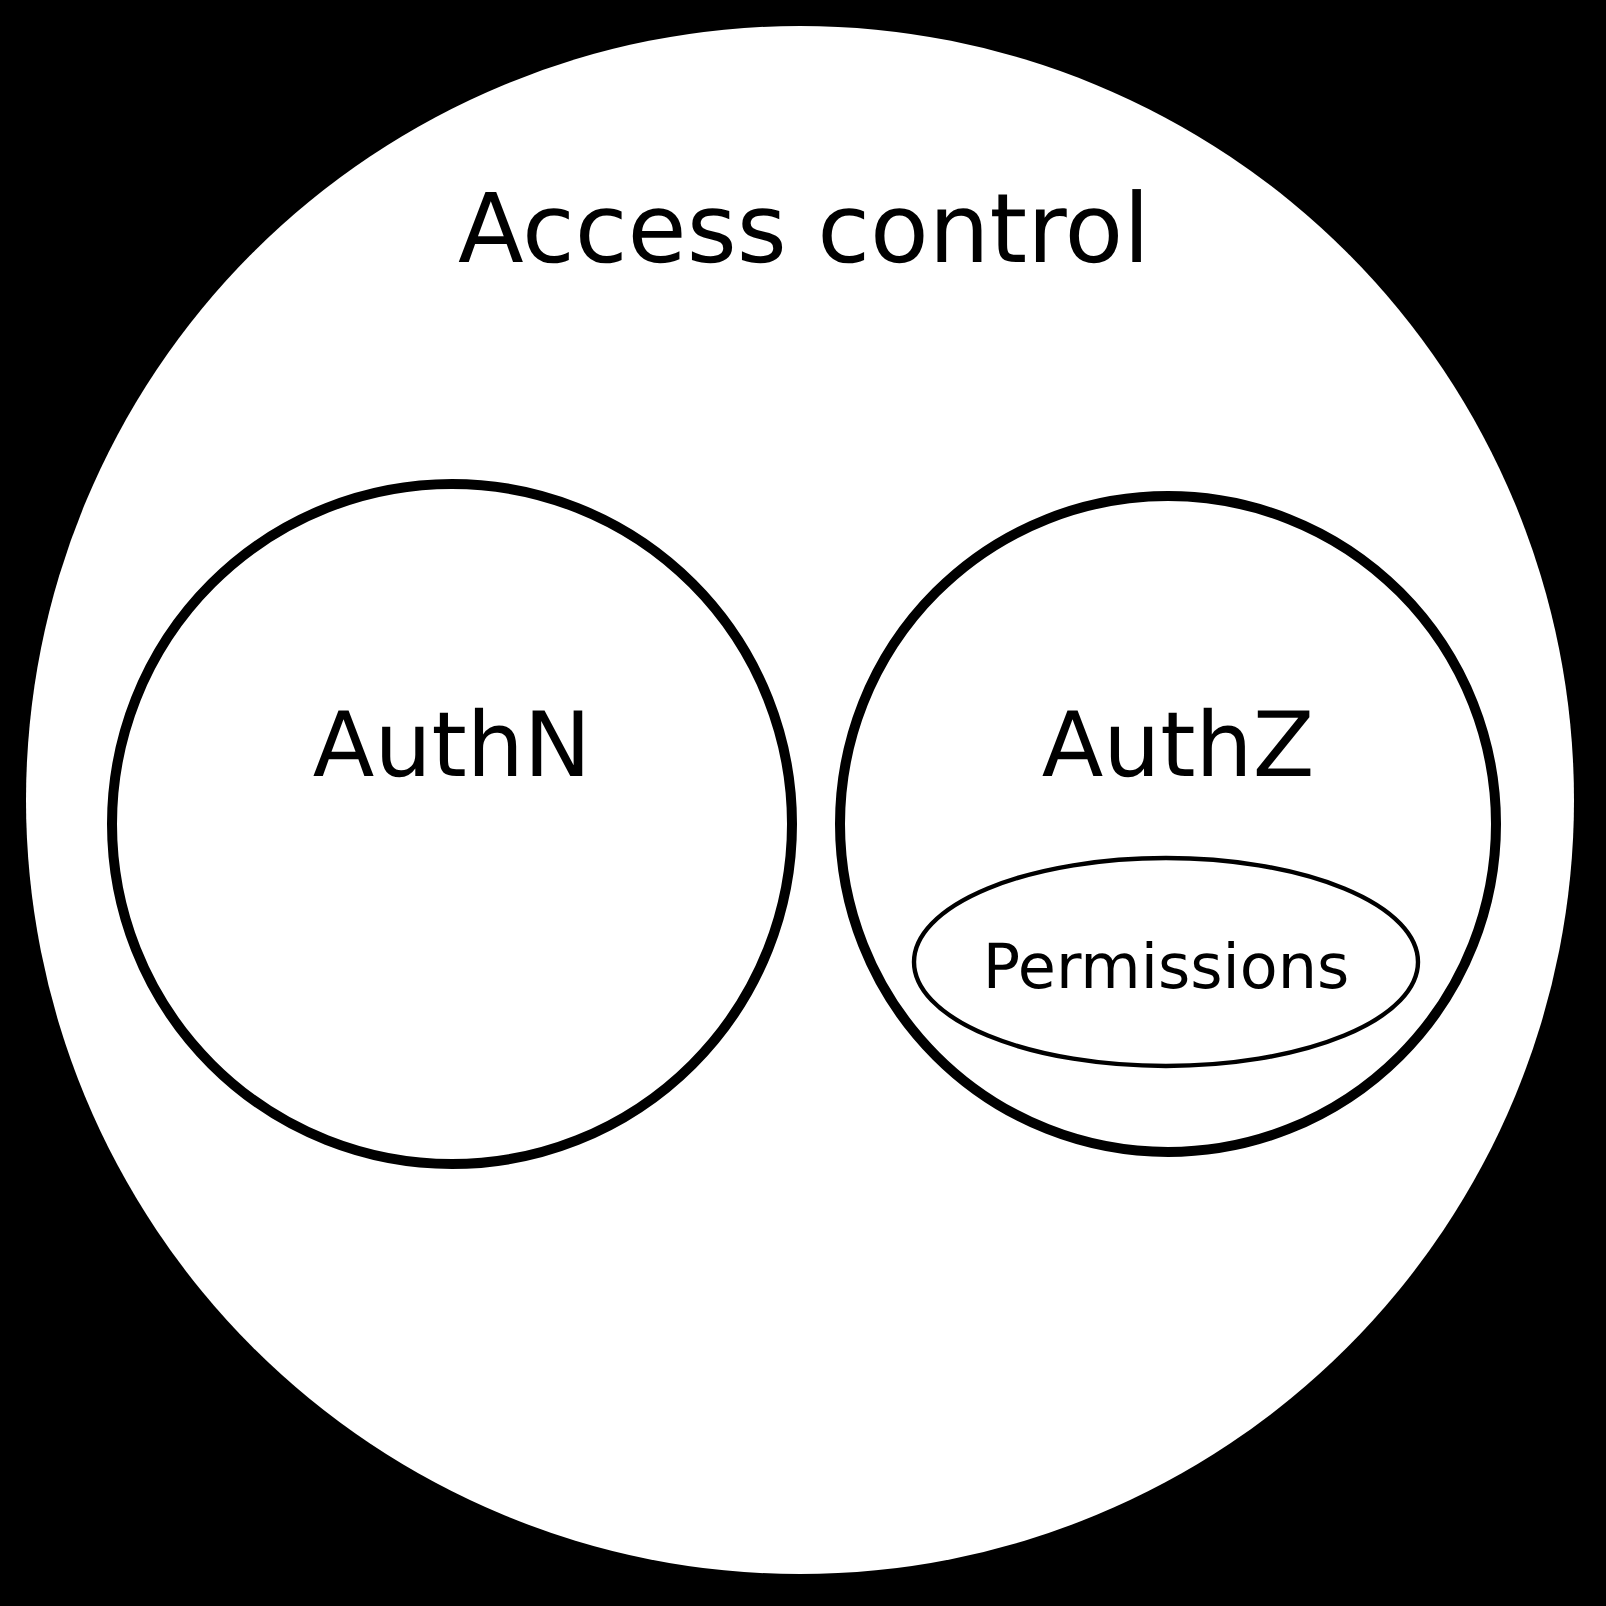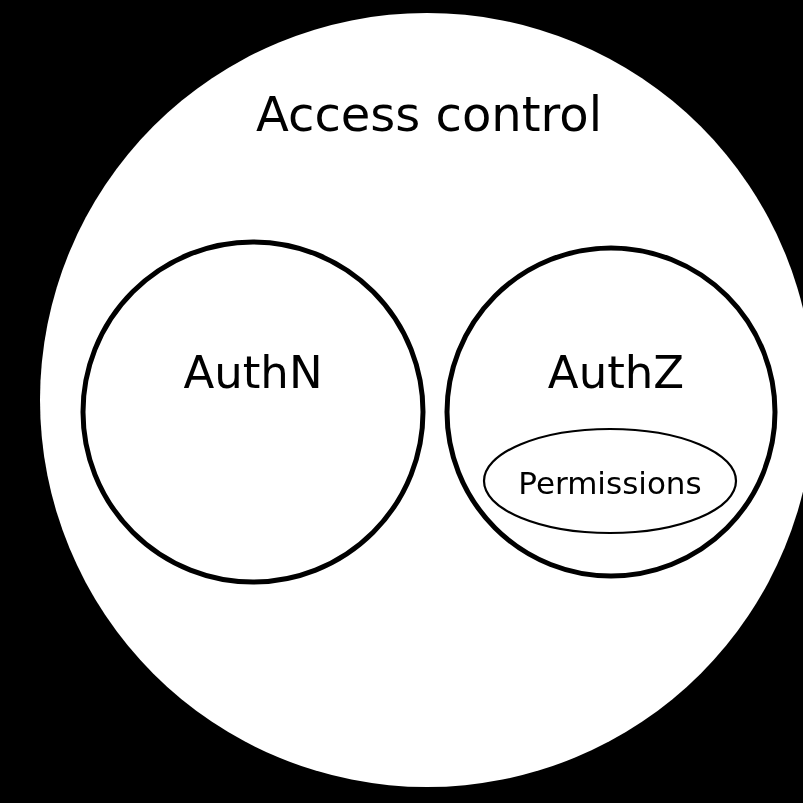--- a/index.html
+++ b/index.html
@@ -12,21 +12,20 @@
     width: 803px;
     height: 803px;
     overflow: hidden;
     font-family: "DejaVu Sans", sans-serif;
   }
   #diagram-canvas {
     position: relative;
     width: 725px;
     height: 803px;
     background: #000000;
-    margin-left: 27px;
   }
   #venn-svg {
     display: block;
     width: 803px;
     height: 803px;
   }
   .shape-fill {
     fill: #ffffff;
   }
   .shape-stroke-none {

